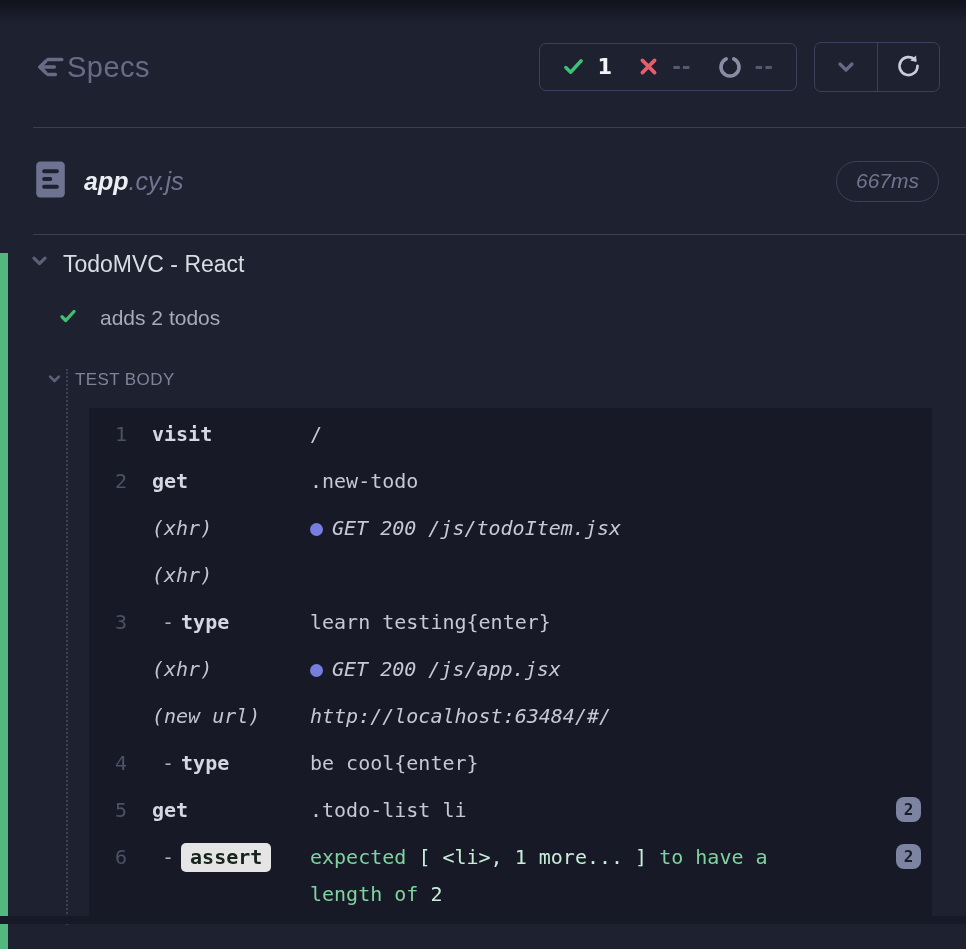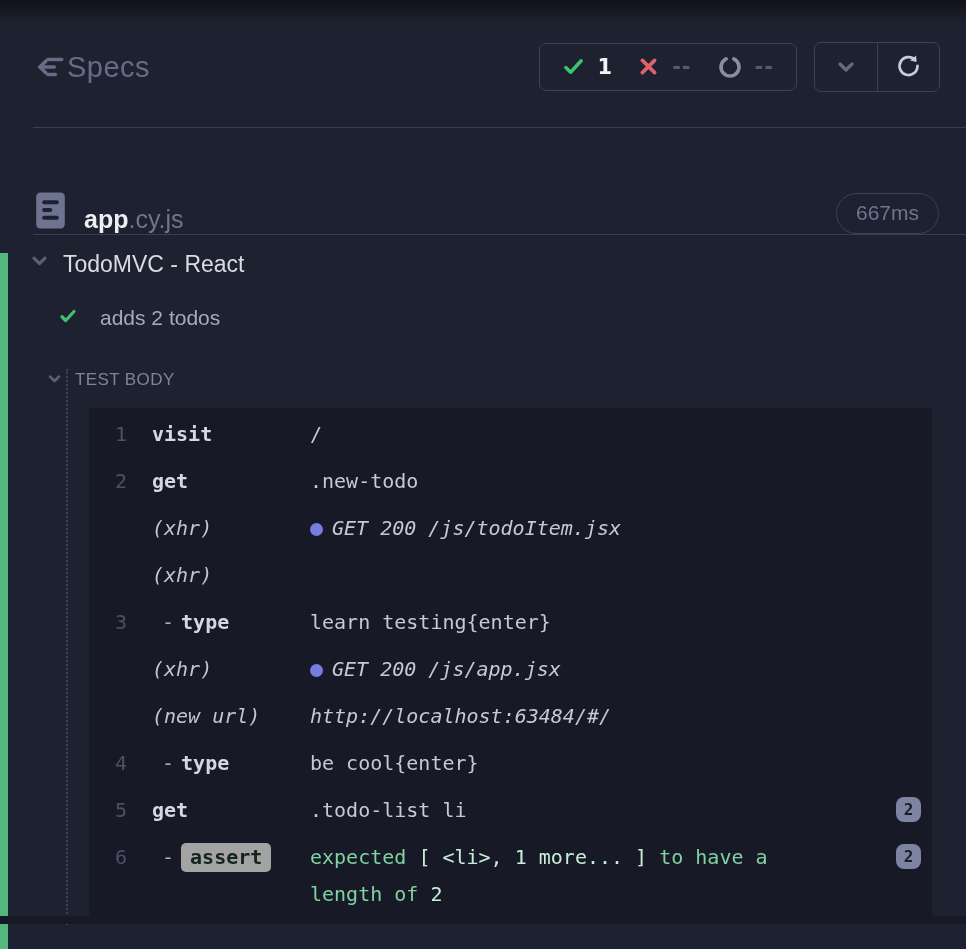--- a/index.html
+++ b/index.html
@@ -39,21 +39,21 @@
   .btn-group {
     display:flex; border:1.5px solid #3b415a; border-radius:7px; overflow:hidden;
   }
   .icon-btn {
     width:62px; height:48px; background:transparent; border:none; cursor:pointer;
     display:flex; align-items:center; justify-content:center;
   }
   .icon-btn + .icon-btn { border-left:1.5px solid #3b415a; }
   .divider { border-top:1.5px solid #393f53; margin-left:33px; }
   
-  .spec-row { height:106px; display:flex; align-items:flex-end; padding:0 27px 0 35px; }
+  .spec-row { height:106px; display:flex; align-items:center; padding:0 27px 0 35px;font-style:italic; }
   .spec-name { margin-left:18px; font-size:25px; cursor:pointer; }
   .spec-name b { color:#eceef3; font-weight:700; }
   .spec-ext { color:#6f7590; font-weight:400; }
   .duration-pill {
     margin-left:auto; border:1.5px solid #3b415a; border-radius:22px;
     color:#6f7590; font-size:21px; padding:7px 19px 8px;
   }
   
   .suite-area { position:relative; }
   .green-bar { position:absolute; left:0; top:2px; width:8px; height:702px; background:#52b87e; }
@@ -84,21 +84,21 @@
   .cmd-msg { flex:1; padding-right:62px; color:#c6c9d5; }
   .msg-line { line-height:37px; white-space:pre-wrap; }
   .msg-line span { white-space:pre-wrap; }
   .dot {
     display:inline-block; width:13px; height:13px; border-radius:50%;
     background:#767ee0; margin-right:9px; vertical-align:-1px;
   }
   .kind-event .cmd-name-text { font-style:italic; font-weight:400; color:#c2c5d1; }
   .kind-event .cmd-msg { font-style:italic; }
   .kind-assert .cmd-name-text {
-    background:#a3a3a3; color:#15251c; padding:2px 9px 3px; border-radius:5px;
+    background:#e5e5e5; color:#15251c; padding:2px 9px 3px; border-radius:5px;
   }
   .kind-assert .cmd-msg { color:#80d2a0; }
   .kind-assert .msg-bold { color:#c8eed9; font-weight:400; }
   .count-badge {
     position:absolute; right:11px; top:10px; width:25px; height:25px;
     border-radius:8px; background:#7d84a2; color:#191c29;
     display:flex; align-items:center; justify-content:center;
     font-size:16px; font-weight:700; font-family:"DejaVu Sans Mono", monospace;
   }
 </style>

